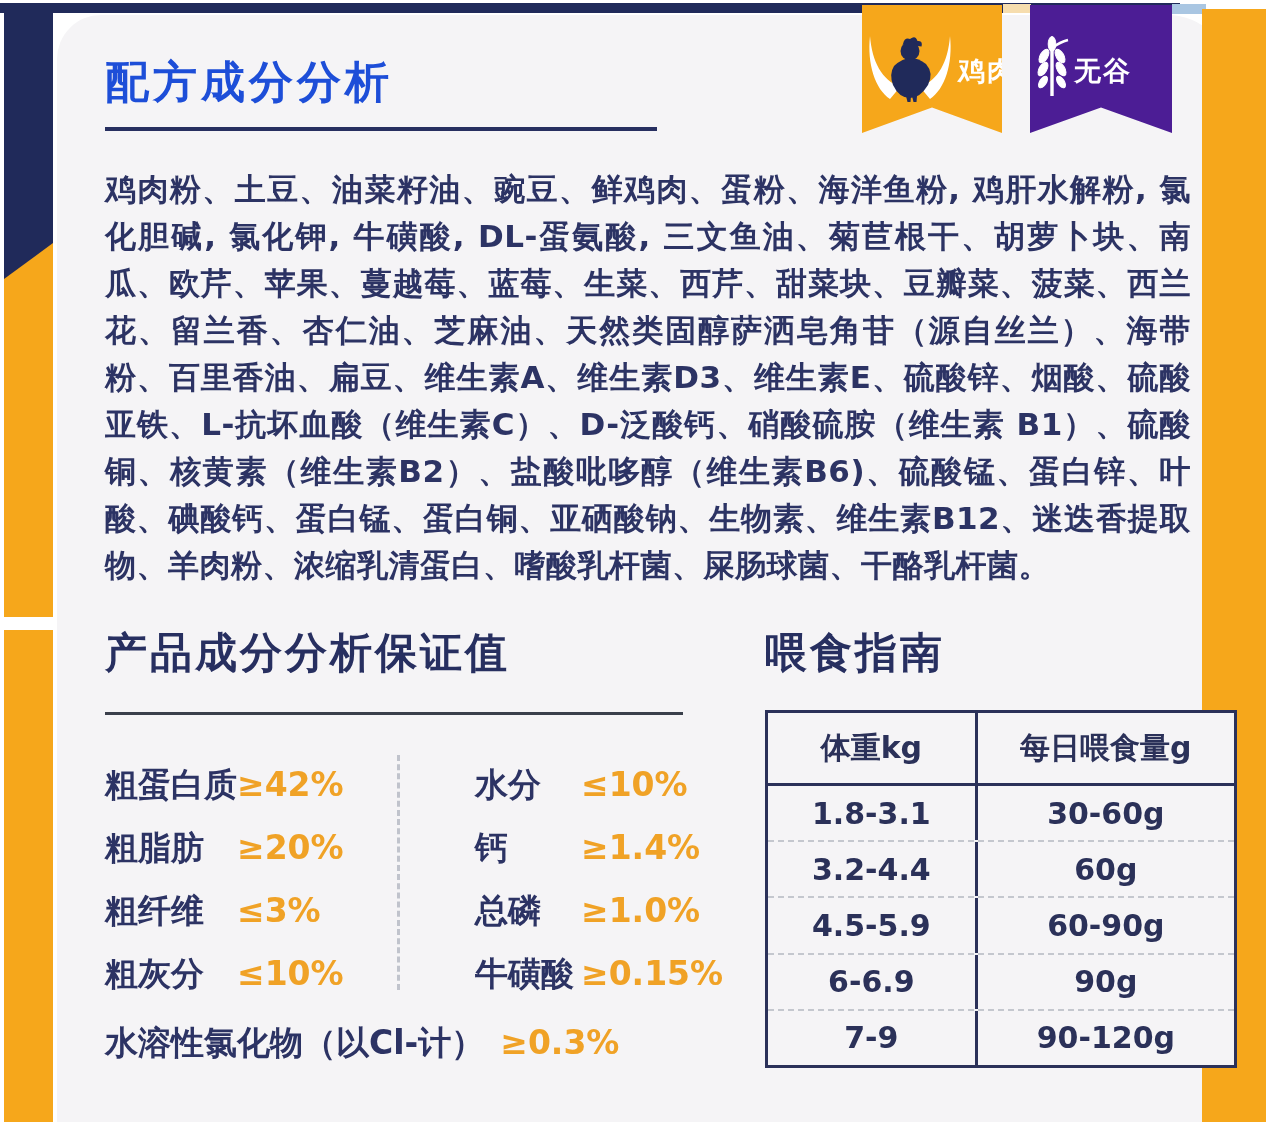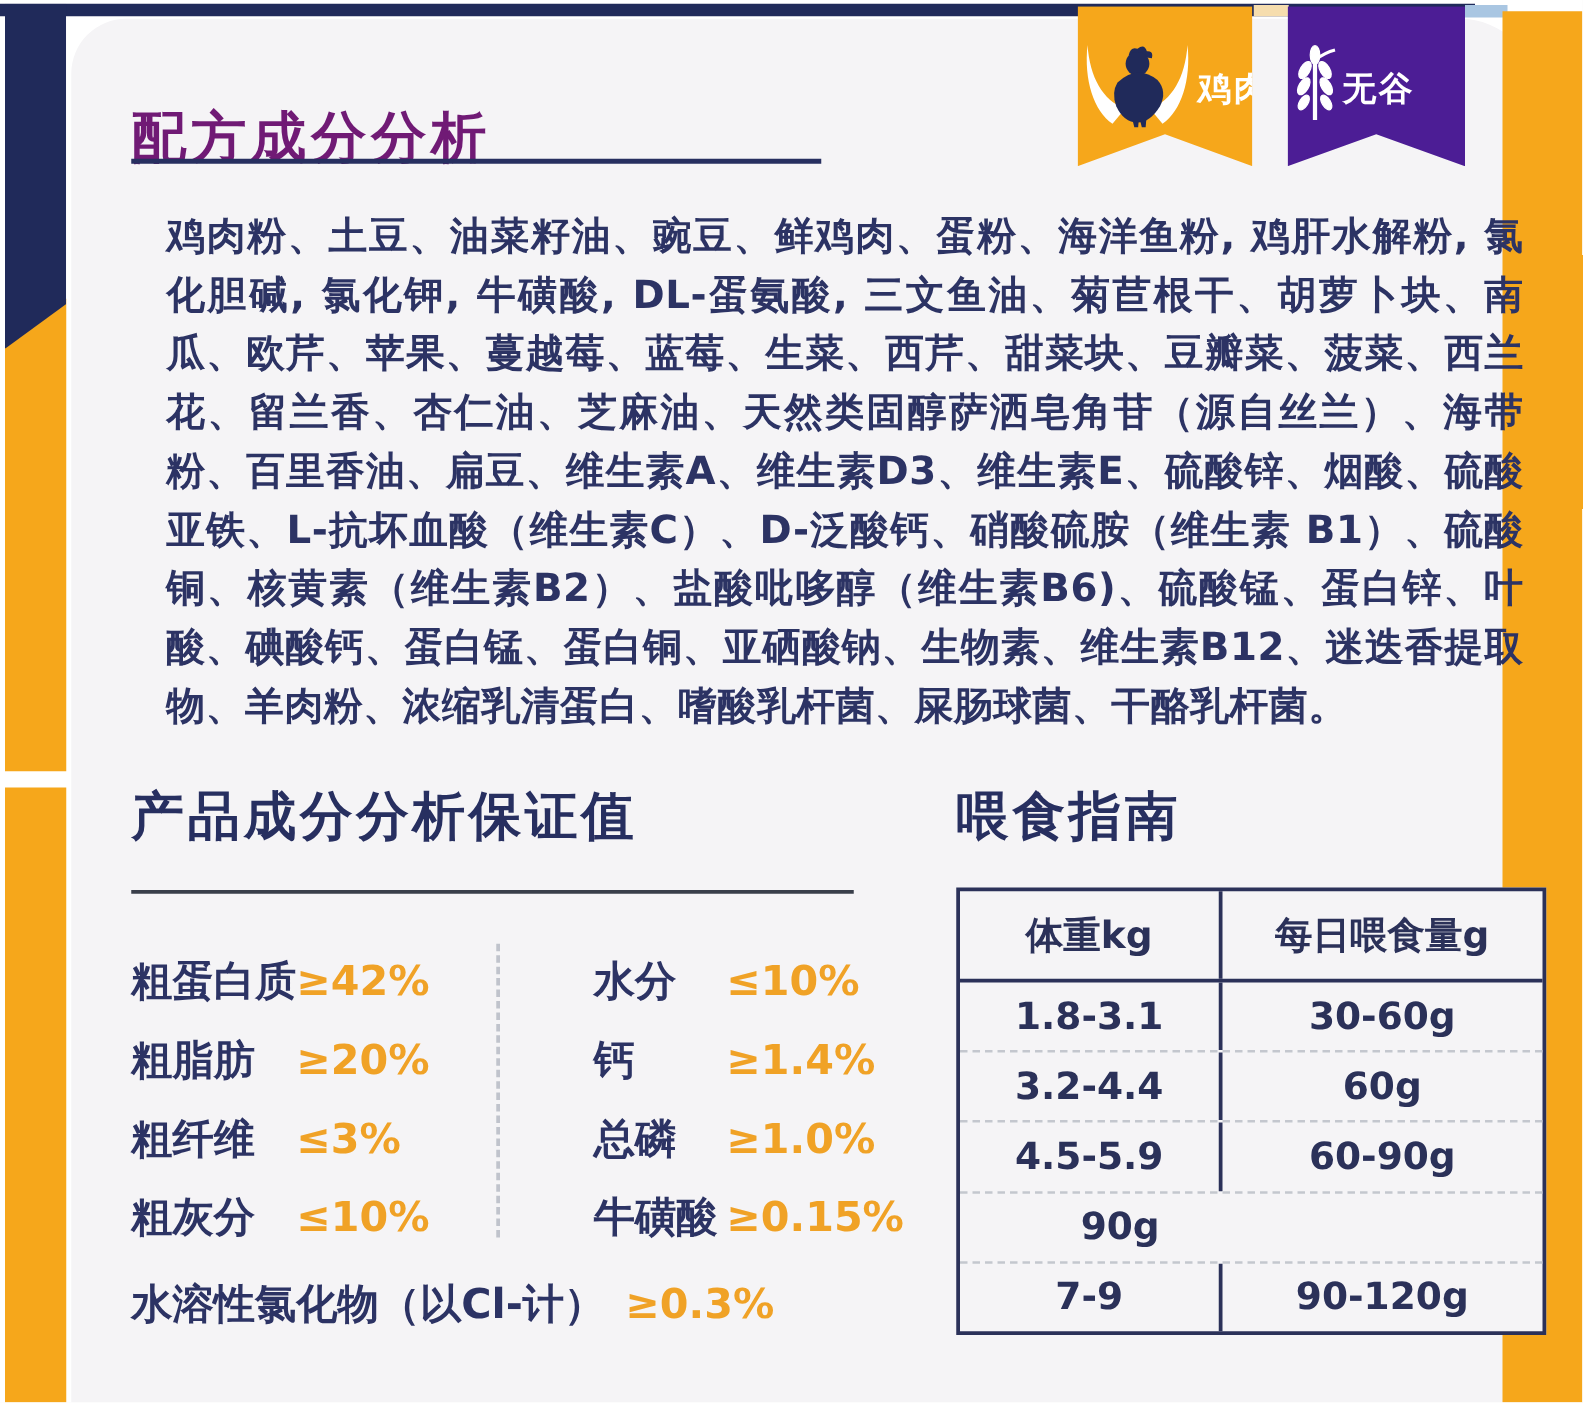--- a/index.html
+++ b/index.html
@@ -28,26 +28,26 @@
   }
   .ribbon-chicken{left:862px;width:140px;background:#f6a71b;}
   .ribbon-grain{left:1030px;width:142px;background:#4c1d95;}
   .ribbon .icon-wrap{height:66px;display:flex;align-items:flex-start;justify-content:center;margin-top:0;}
   .ribbon .ribbon-label{
     color:#ffffff;font-weight:bold;font-size:27px;letter-spacing:2px;
     margin-top:4px;white-space:nowrap;
   }
   
   .title1{position:absolute;left:105px;top:60px;font-size:44px;font-weight:bold;
-    color:#701a75;letter-spacing:4px;line-height:1;margin-top:29px;}
+    color:#1d4ed8;letter-spacing:4px;line-height:1;}
   .rule1{position:absolute;left:105px;top:127px;width:552px;height:4px;background:#272f60;}
   .ingredients{
     position:absolute;left:105px;top:166px;width:1086px;
     font-size:31px;font-weight:bold;color:#2c3364;line-height:47px;
-    letter-spacing:0.5px;text-align:justify;text-justify:inter-ideograph;margin-left:28px;
+    letter-spacing:0.5px;text-align:justify;text-justify:inter-ideograph;
   }
   .title2{position:absolute;left:105px;top:632px;font-size:42px;font-weight:bold;
     color:#272f60;letter-spacing:3px;line-height:1;}
   .rule2{position:absolute;left:105px;top:712px;width:578px;height:3px;background:#3a3f4b;}
   .title3{position:absolute;left:765px;top:632px;font-size:42px;font-weight:bold;
     color:#272f60;letter-spacing:3px;line-height:1;}
   
   .nut-col{position:absolute;display:flex;flex-direction:column;justify-content:center;}
   .nut-col-left{left:105px;top:768px;}
   .nut-col-right{left:475px;top:768px;}
@@ -190,20 +190,21 @@
     </div>
     <div class="ft-row ft-data">
       <div class="ft-cell ft-c1">3.2-4.4</div>
       <div class="ft-cell ft-c2">60g</div>
     </div>
     <div class="ft-row ft-data">
       <div class="ft-cell ft-c1">4.5-5.9</div>
       <div class="ft-cell ft-c2">60-90g</div>
     </div>
     <div class="ft-row ft-data">
+      <div class="ft-cell ft-c1">6-6.9</div>
       <div class="ft-cell ft-c2">90g</div>
     </div>
     <div class="ft-row ft-data">
       <div class="ft-cell ft-c1">7-9</div>
       <div class="ft-cell ft-c2">90-120g</div>
     </div>
   </div>
 
 </div>
 

